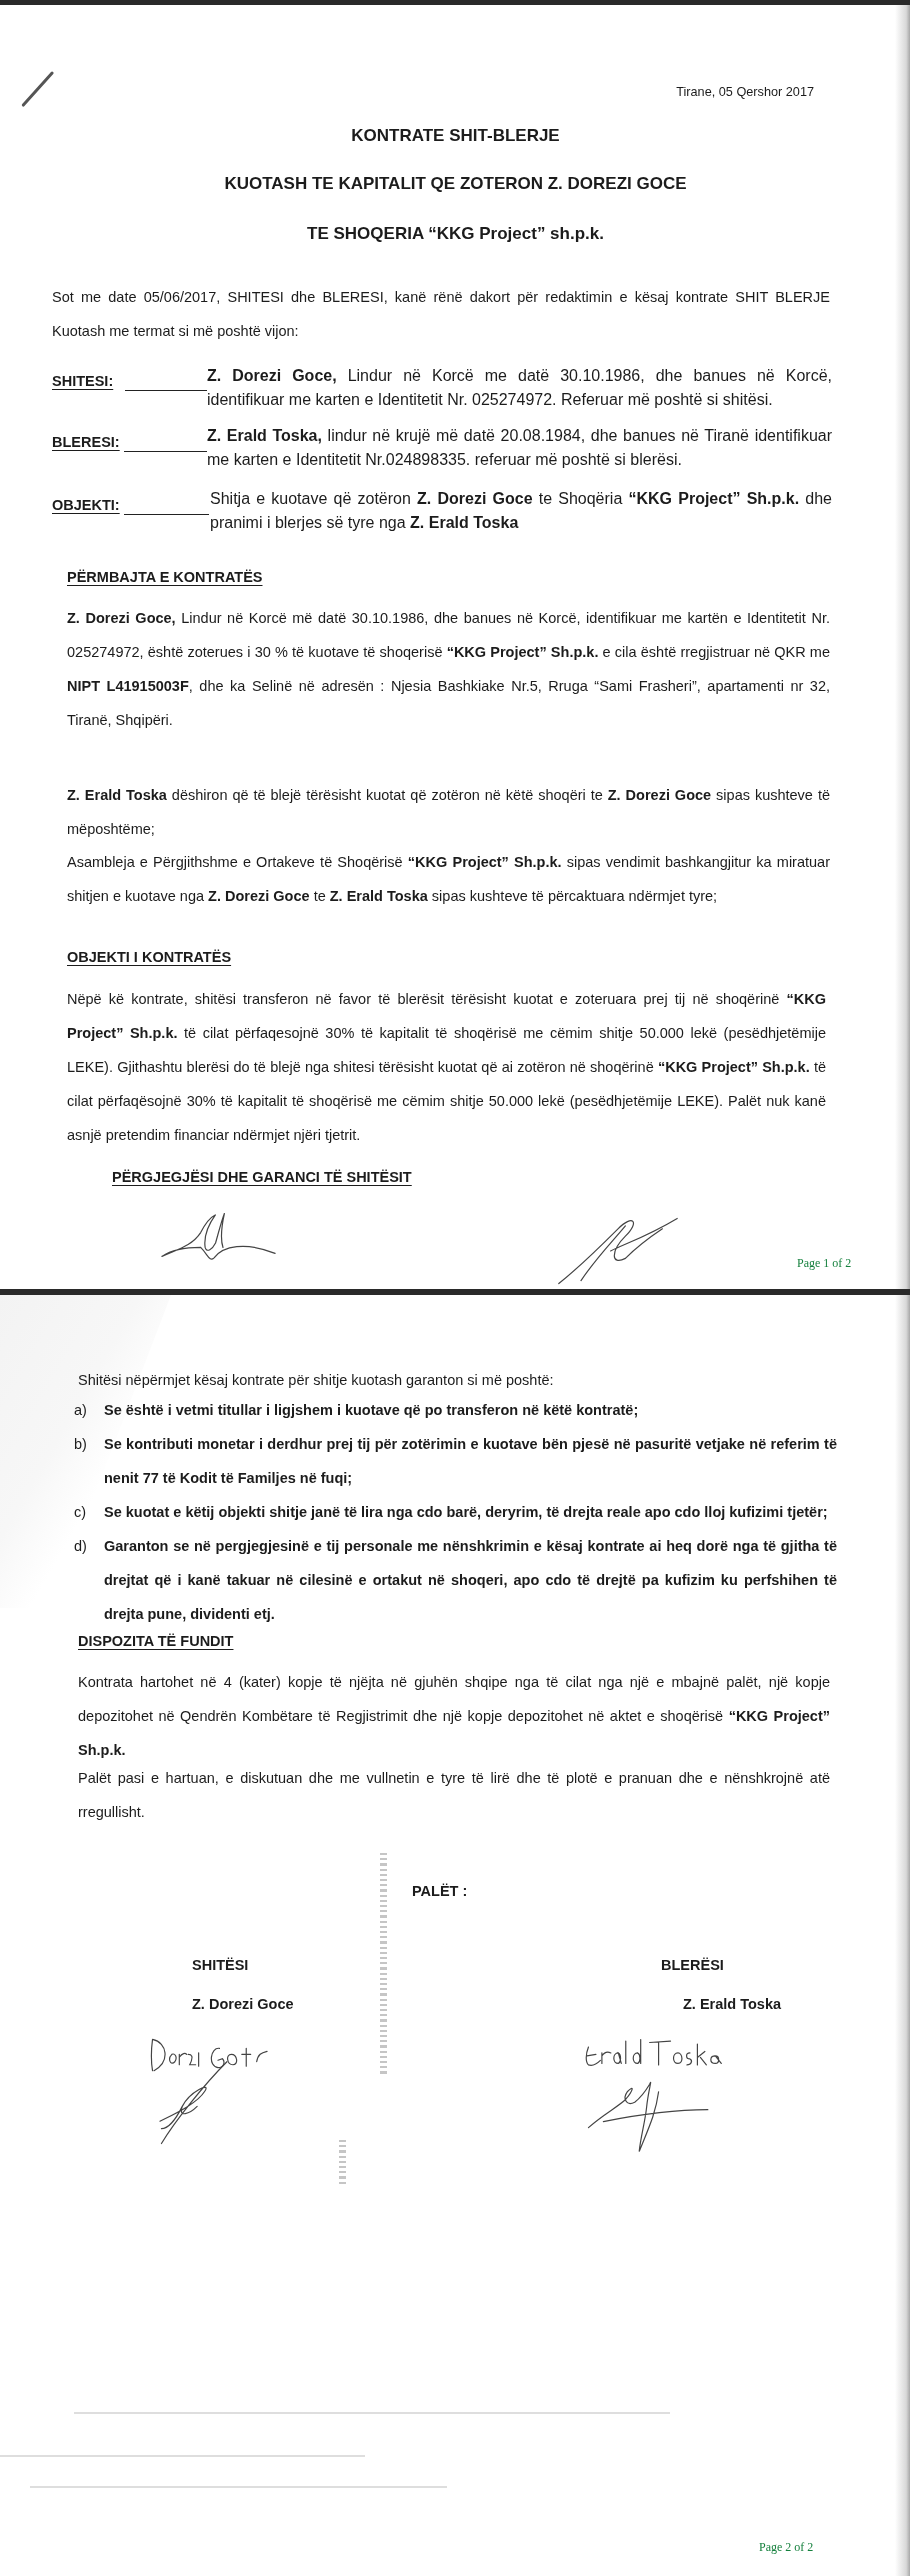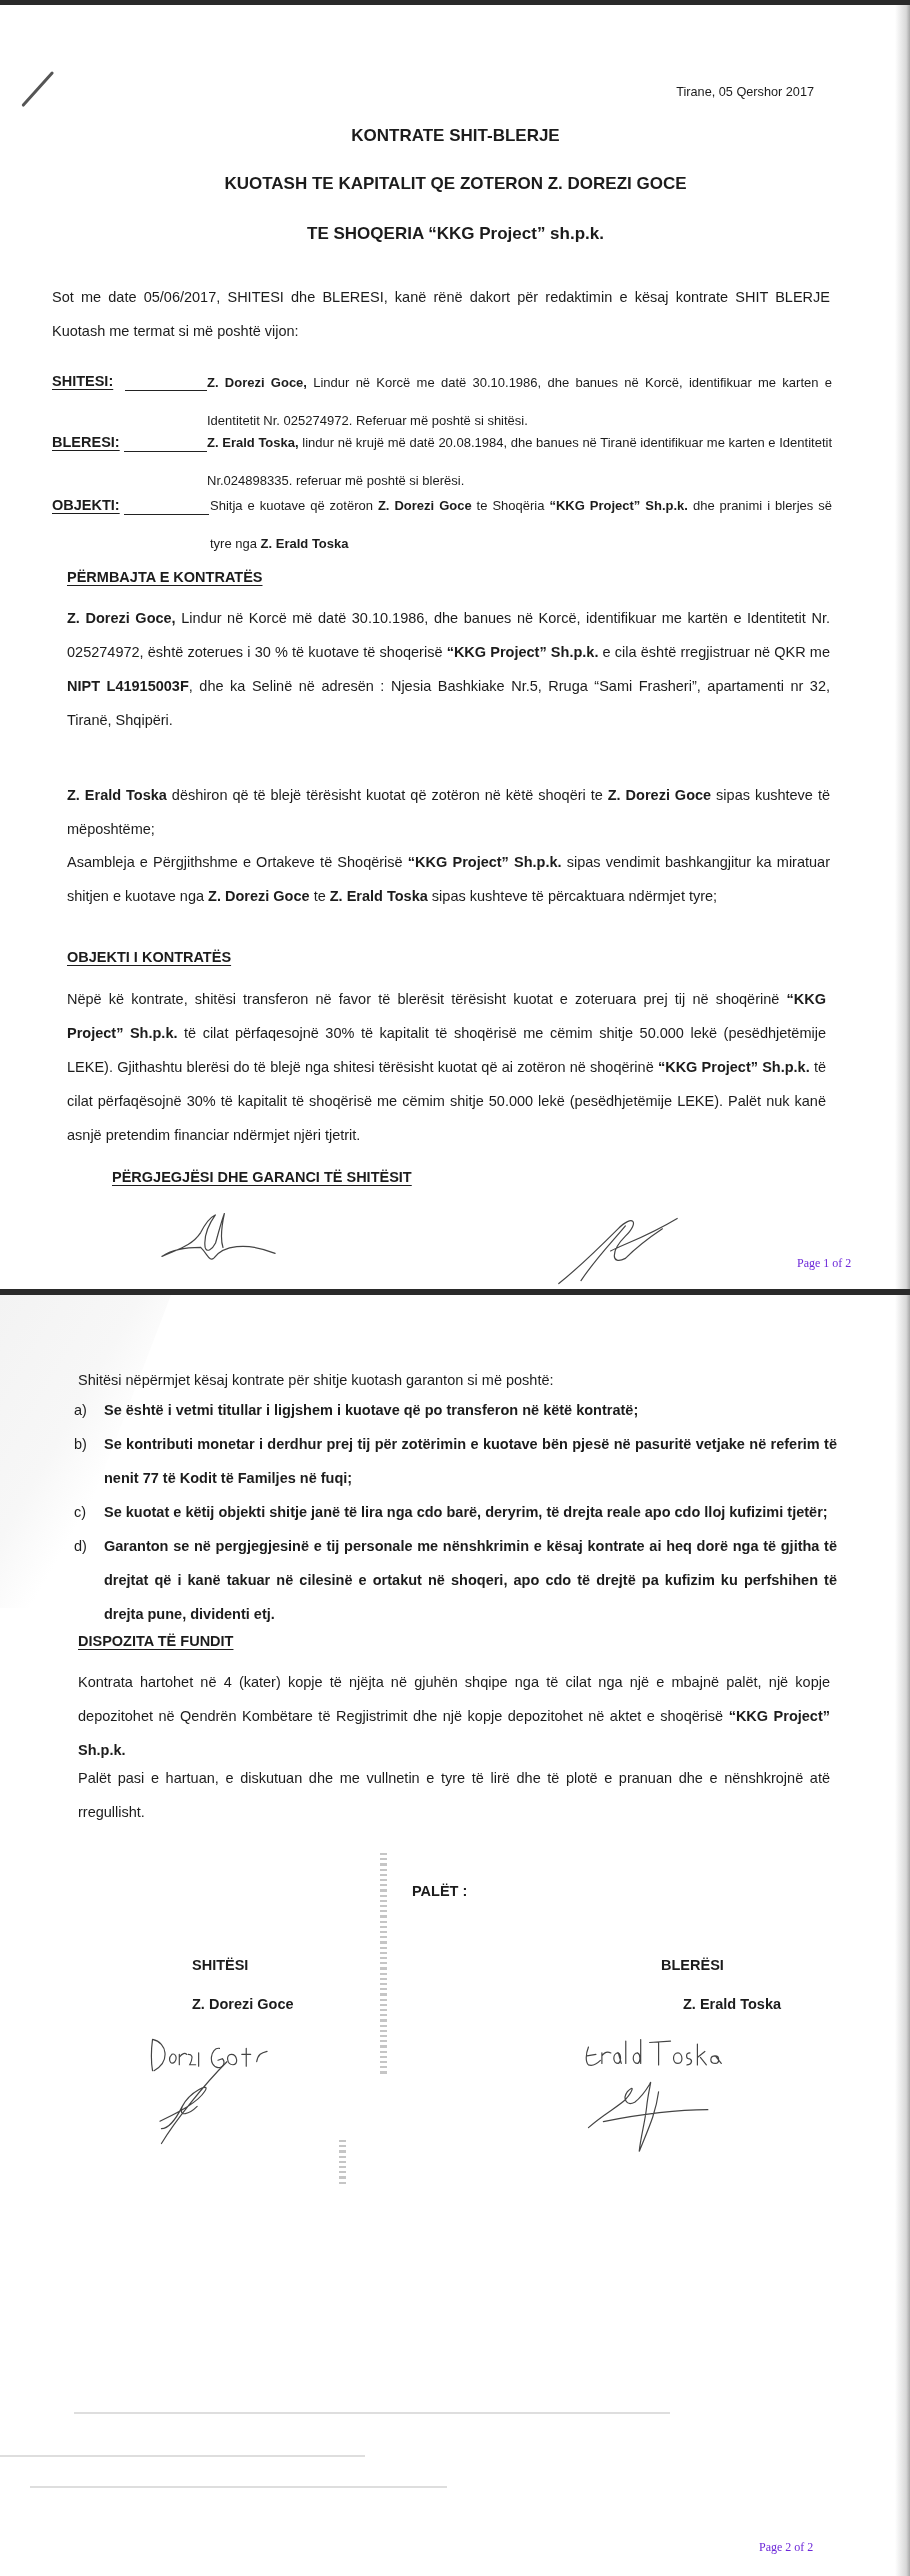--- a/index.html
+++ b/index.html
@@ -12,22 +12,22 @@
   .fold { position:absolute; left:0; top:0; width:171px; height:313px; background:linear-gradient(120deg, #f3f3f3 0%, #f7f7f7 40%, rgba(255,255,255,0) 60%); clip-path:polygon(0 0, 100% 0, 30% 100%, 0 100%); }
   .slash { position:absolute; left:52px; top:66px; width:3px; height:46px; background:#555; transform:rotate(42deg); transform-origin:top left; border-radius:1.5px; }
   .t { position:absolute; font-size:14.5px; line-height:18px; white-space:nowrap; }
   .b { font-weight:bold; }
   .u { text-decoration:underline; text-underline-offset:3px; }
   .center { left:0; width:911px; text-align:center; }
   .title { font-size:17px; font-weight:bold; }
   .para { position:absolute; font-size:14.5px; line-height:34px; text-align:justify; }
   .party-label { position:absolute; font-size:14.5px; font-weight:bold; text-decoration:underline; text-underline-offset:3px; }
   .party-line { position:absolute; height:1.1px; background:#222; }
-  .party-text { position:absolute; font-size:13px; line-height:38px; text-align:justify; }
-  .pagenum { position:absolute; font-family:"Liberation Serif", serif; font-size:12px; color:#6d28d9; }
+  .party-text { position:absolute; font-size:16px; line-height:24px; text-align:justify; }
+  .pagenum { position:absolute; font-family:"Liberation Serif", serif; font-size:12px; color:#15803d; }
   .sig { position:absolute; }
   .sig path { fill:none; stroke:#444; stroke-width:1.6; stroke-linecap:round; }
   .list { position:absolute; left:74px; width:763px; font-size:14.5px; line-height:34px; }
   .li { display:flex; }
   .li .marker { width:30px; flex:none; }
   .li .txt { flex:1; text-align:justify;font-weight:bold; }
   .smudge { position:absolute; width:7.4px; background:repeating-linear-gradient(180deg, rgba(90,90,90,.35) 0 2.2px, rgba(255,255,255,0) 2.2px 5.2px); filter:blur(0.3px); }
   .scan-line { position:absolute; height:1.5px; background:rgba(160,160,160,.35); }
 </style>
 </head>

